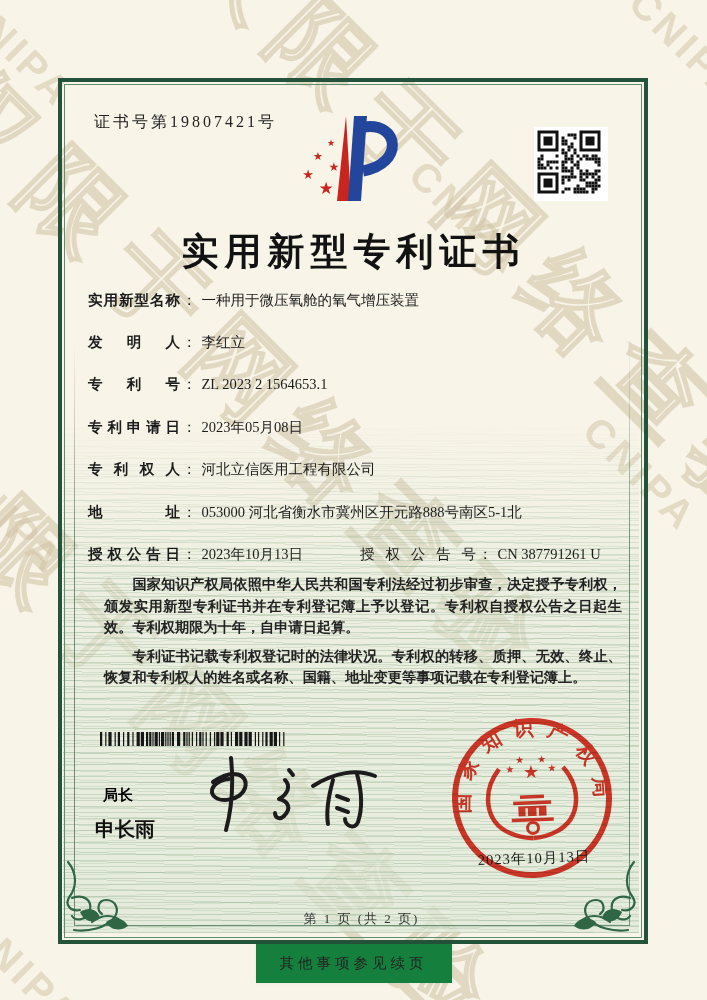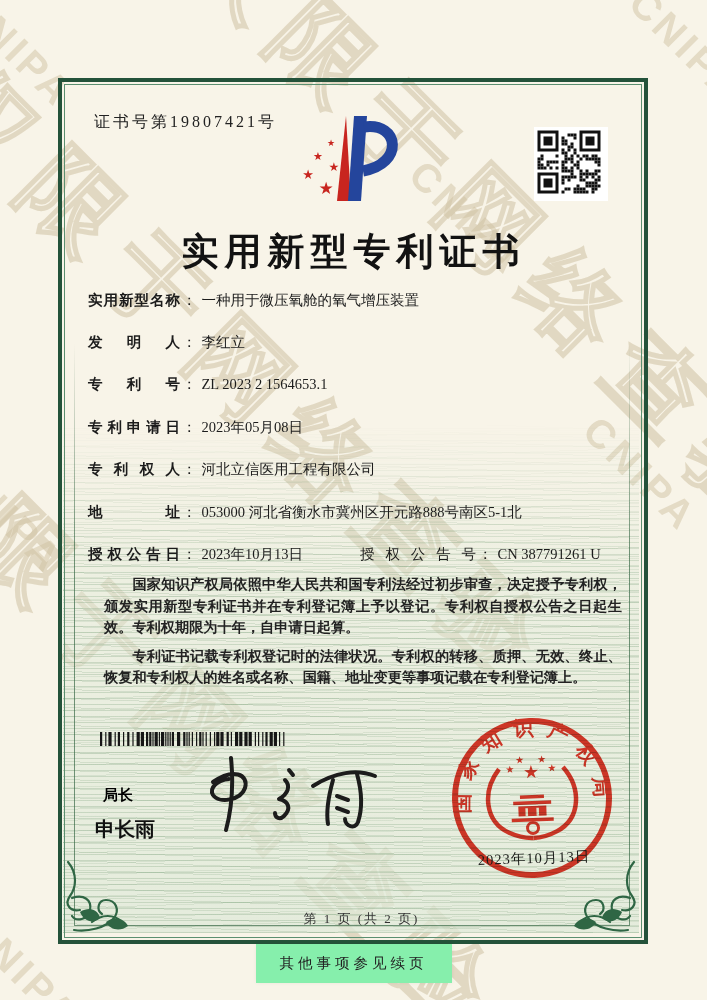--- a/index.html
+++ b/index.html
@@ -57,21 +57,21 @@
   .barcode{position:absolute;left:100px;top:732px;}
   .signer-title{position:absolute;left:95px;top:786px;font-family:"Liberation Sans",sans-serif;
                 font-weight:bold;font-size:15px;color:#000000;margin-left:8px;}
   .signer-name{position:absolute;left:95px;top:816px;font-family:"Liberation Sans",sans-serif;
                font-weight:bold;font-size:20px;color:#111;}
   .signature{position:absolute;left:185px;top:750px;}
   .seal{position:absolute;left:446px;top:712px;mix-blend-mode:multiply;transform:rotate(-2deg);}
   .footer{position:absolute;left:0;right:0;top:910px;text-align:center;font-size:13px;
           letter-spacing:2px;color:#333;padding-left:16px;}
   .note-box{position:absolute;left:50%;top:944px;transform:translateX(-50%);
-            background:#86efac;padding:10px 24px;font-size:14.5px;letter-spacing:4px;
+            background:#15803d;padding:10px 24px;font-size:14.5px;letter-spacing:4px;
             color:#222;box-shadow:0 0 4px rgba(0,0,0,.06);white-space:nowrap;}
 </style>
 </head>
 <body>
 
 <div class="page">
 
   <span class="wm-zh" style="left:0px;top:40px;">仅限于网络查验</span>
   <span class="wm-zh" style="left:-50px;top:390px;">仅限于网络查验</span>
   <span class="wm-zh" style="left:250px;top:-110px;">仅限于网络查验</span>

